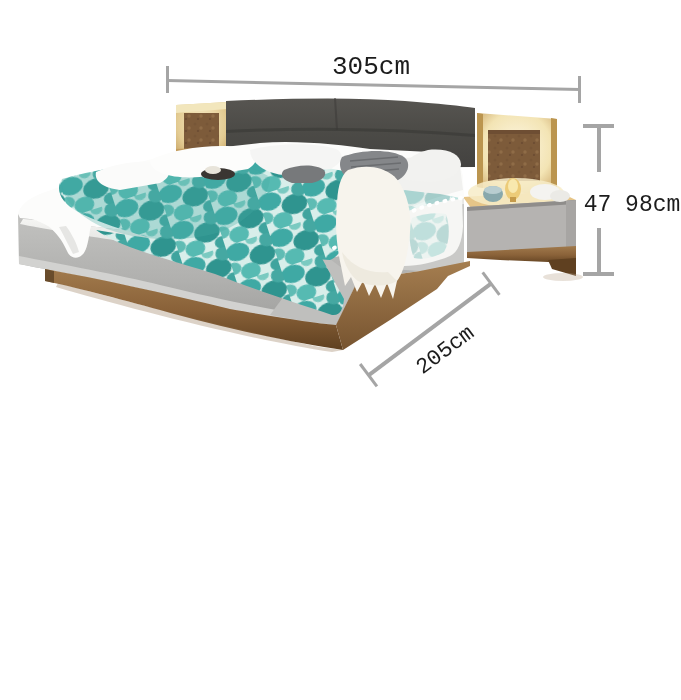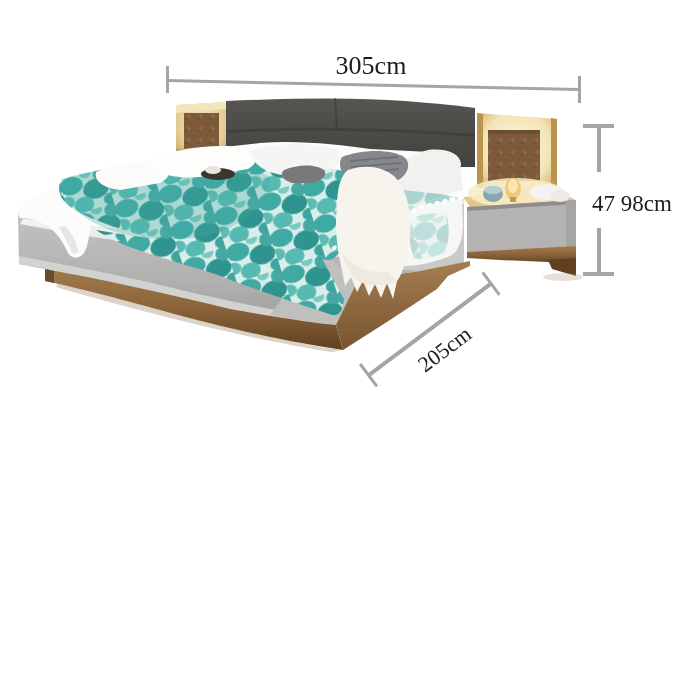--- a/index.html
+++ b/index.html
@@ -1,17 +1,17 @@
 <!DOCTYPE html>
 <html><head>
 <meta charset="utf-8">
 <style>
   html,body{margin:0;padding:0;background:#ffffff;}
   #stage{position:relative;width:681px;height:700px;background:#ffffff;overflow:hidden;
-         font-family:Liberation Serif, serif;}
+         font-family:Liberation Mono, monospace;}
 </style>
 </head>
 <body>
 <div id="stage">
 <svg width="681" height="700" viewBox="0 0 681 700">
 <defs>
   <linearGradient id="grayFoot" x1="0" y1="0" x2="0" y2="1">
     <stop offset="0" stop-color="#c2c2c0"></stop>
     <stop offset="0.6" stop-color="#b0b0ae"></stop>
     <stop offset="1" stop-color="#a0a09e"></stop>

